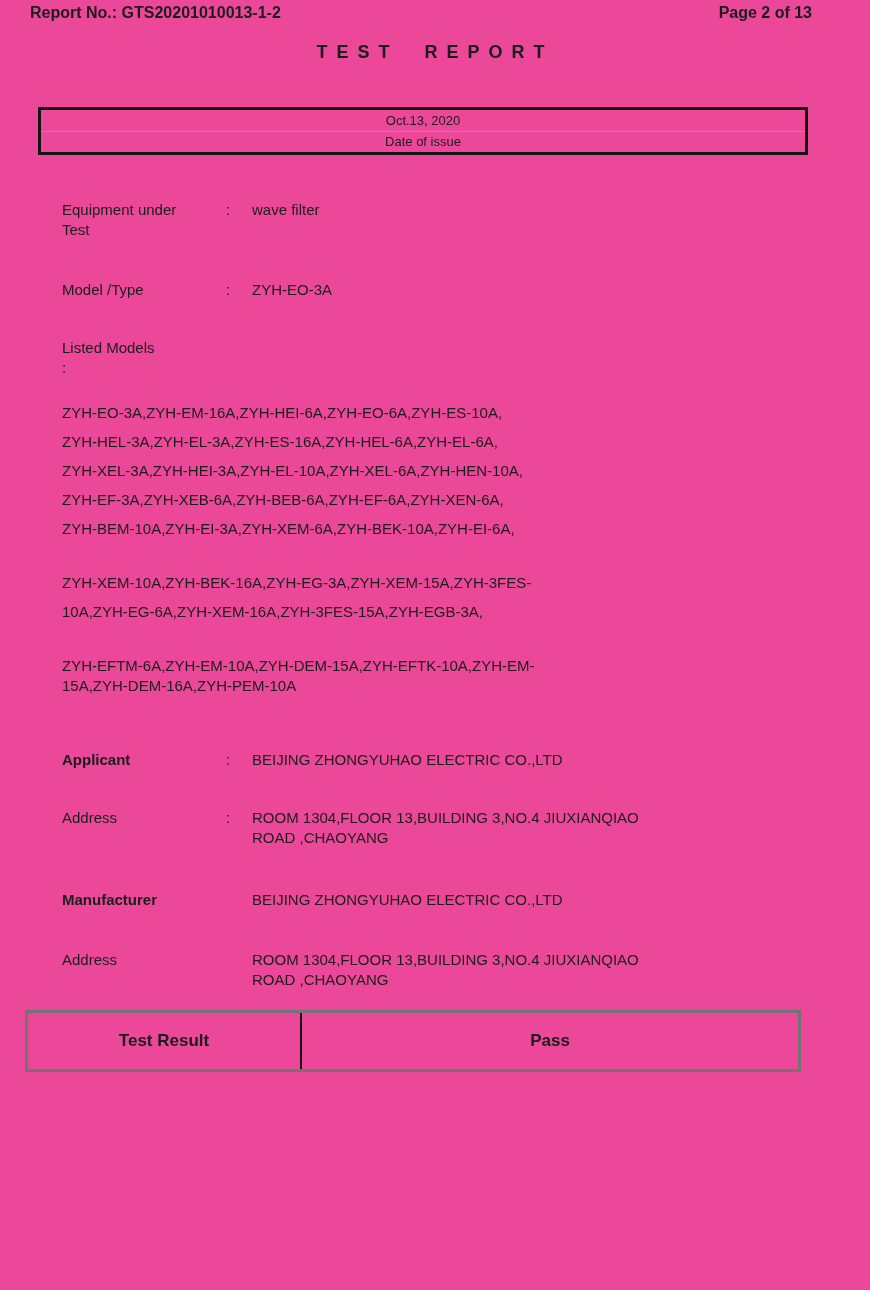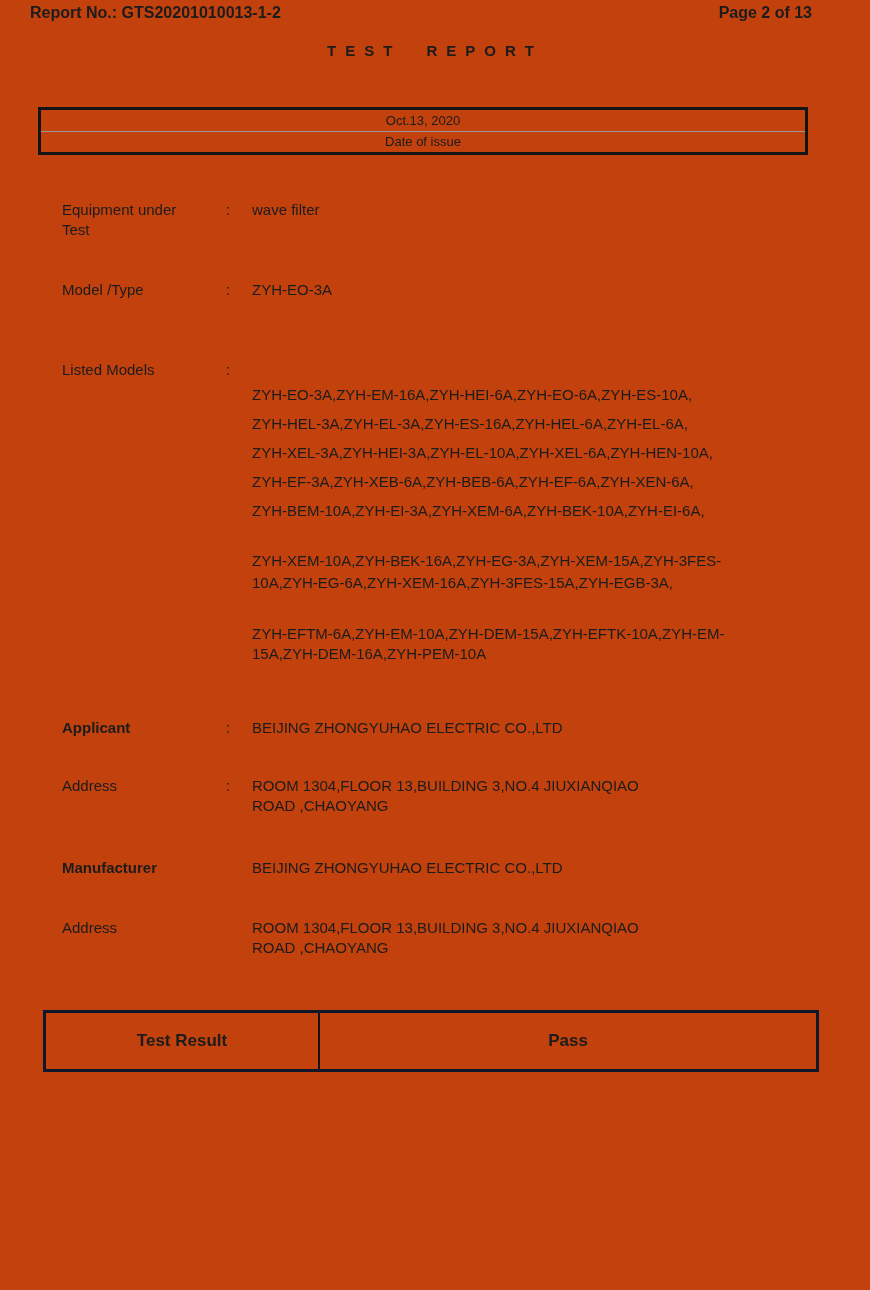--- a/index.html
+++ b/index.html
@@ -5,41 +5,41 @@
   html, body { margin: 0; padding: 0; background: #ffffff; }
   body {
     font-family: "Liberation Sans", "DejaVu Sans", sans-serif;
     color: #1c1c1c;
     -webkit-font-smoothing: antialiased;
   }
   .page {
     position: relative;
     width: 870px;
     height: 1290px;
-    background: #c2410c;
+    background: #ec4899;
     overflow: hidden;
   }
 
   
   .running-header {
     position: absolute;
     top: 4px; left: 30px; right: 58px;
     display: flex;
     justify-content: space-between;
     font-size: 16px;
     font-weight: bold;
   }
 
   
   .doc-title {
     position: absolute;
     top: 42px; left: 0;
     width: 100%;
     text-align: center;
-    font-size: 15px;
+    font-size: 18px;
     font-weight: bold;
     letter-spacing: 9px;
     word-spacing: 12px;
   }
 
   
   .report-table {
     position: absolute;
     top: 107px; left: 38px;
     width: 770px; height: 48px;
@@ -104,38 +104,38 @@
     width: 26px;
     line-height: 20px;
     flex-shrink: 0;
   }
   .field-value {
     flex: 1;
     line-height: 20px;
     white-space: pre-line;
   }
   .row-model { margin-top: 40px; justify-content: space-between; }
-  .row-listed { margin-top: 60px; }
+  .row-listed { margin-top: 38px; flex-direction: column; }
   .row-applicant { margin-top: 34px; }
   .row-address1 { margin-top: 38px; }
   .row-manufacturer { margin-top: 42px; justify-content: center; }
   .row-address2 { margin-top: 40px; }
 
   
   .models-para-a { line-height: 29px; white-space: pre-line; }
-  .models-para-b { margin-top: 5px; line-height: 22px; white-space: pre-line; }
+  .models-para-b { margin-top: 5px; line-height: 29px; white-space: pre-line; }
   .models-para-c { margin-top: 5px; line-height: 20px; white-space: pre-line; }
   .models-para-d { margin-top: 10px; line-height: 20px; white-space: pre-line; }
 
   
   .result-table {
     position: absolute;
-    top: 1010px; left: 43px;
+    top: 1010px; left: 25px;
     width: 776px; height: 62px;
-    border: 3px solid #0f172a;
+    border: 3px solid #737373;
     display: flex;
     box-sizing: border-box;
     font-size: 17px;
     font-weight: bold;
   }
   .result-table .cell-left {
     width: 274px;
     border-right: 2px solid #141414;
     display: flex;
     align-items: center;

